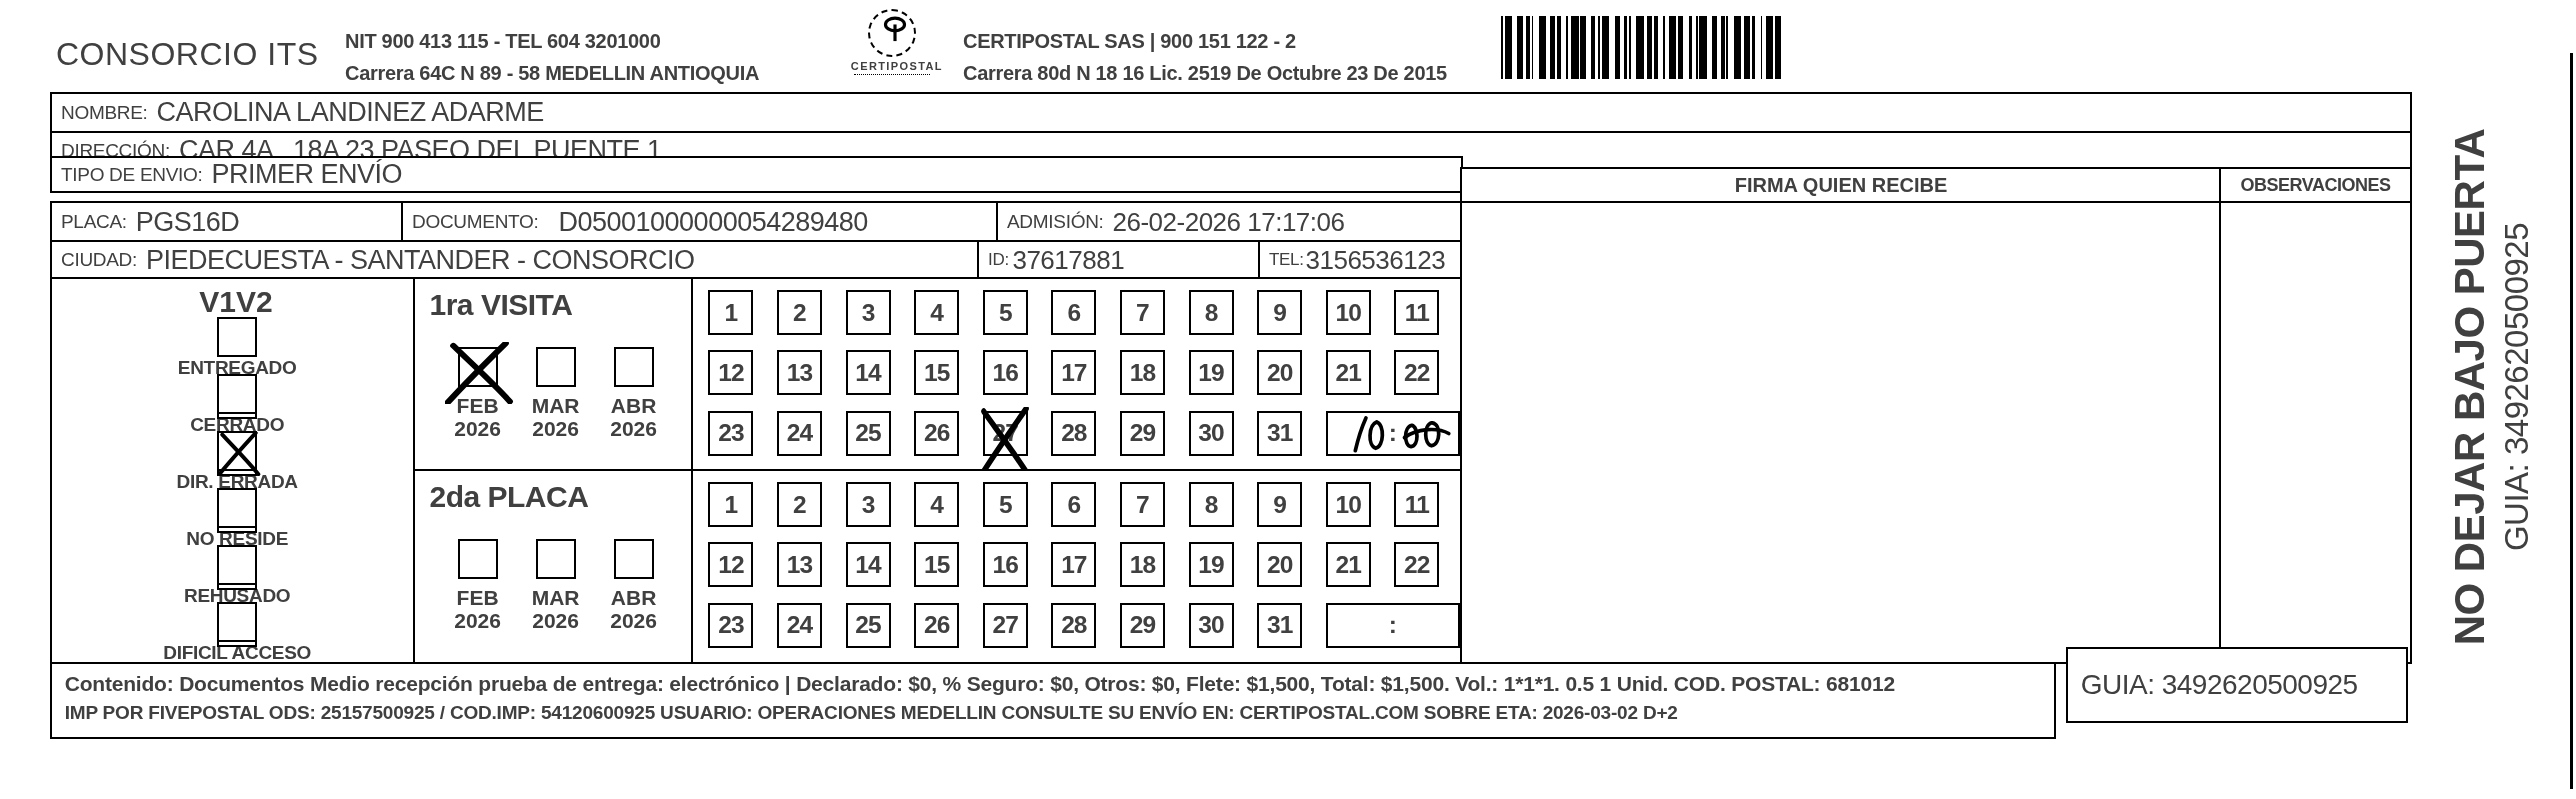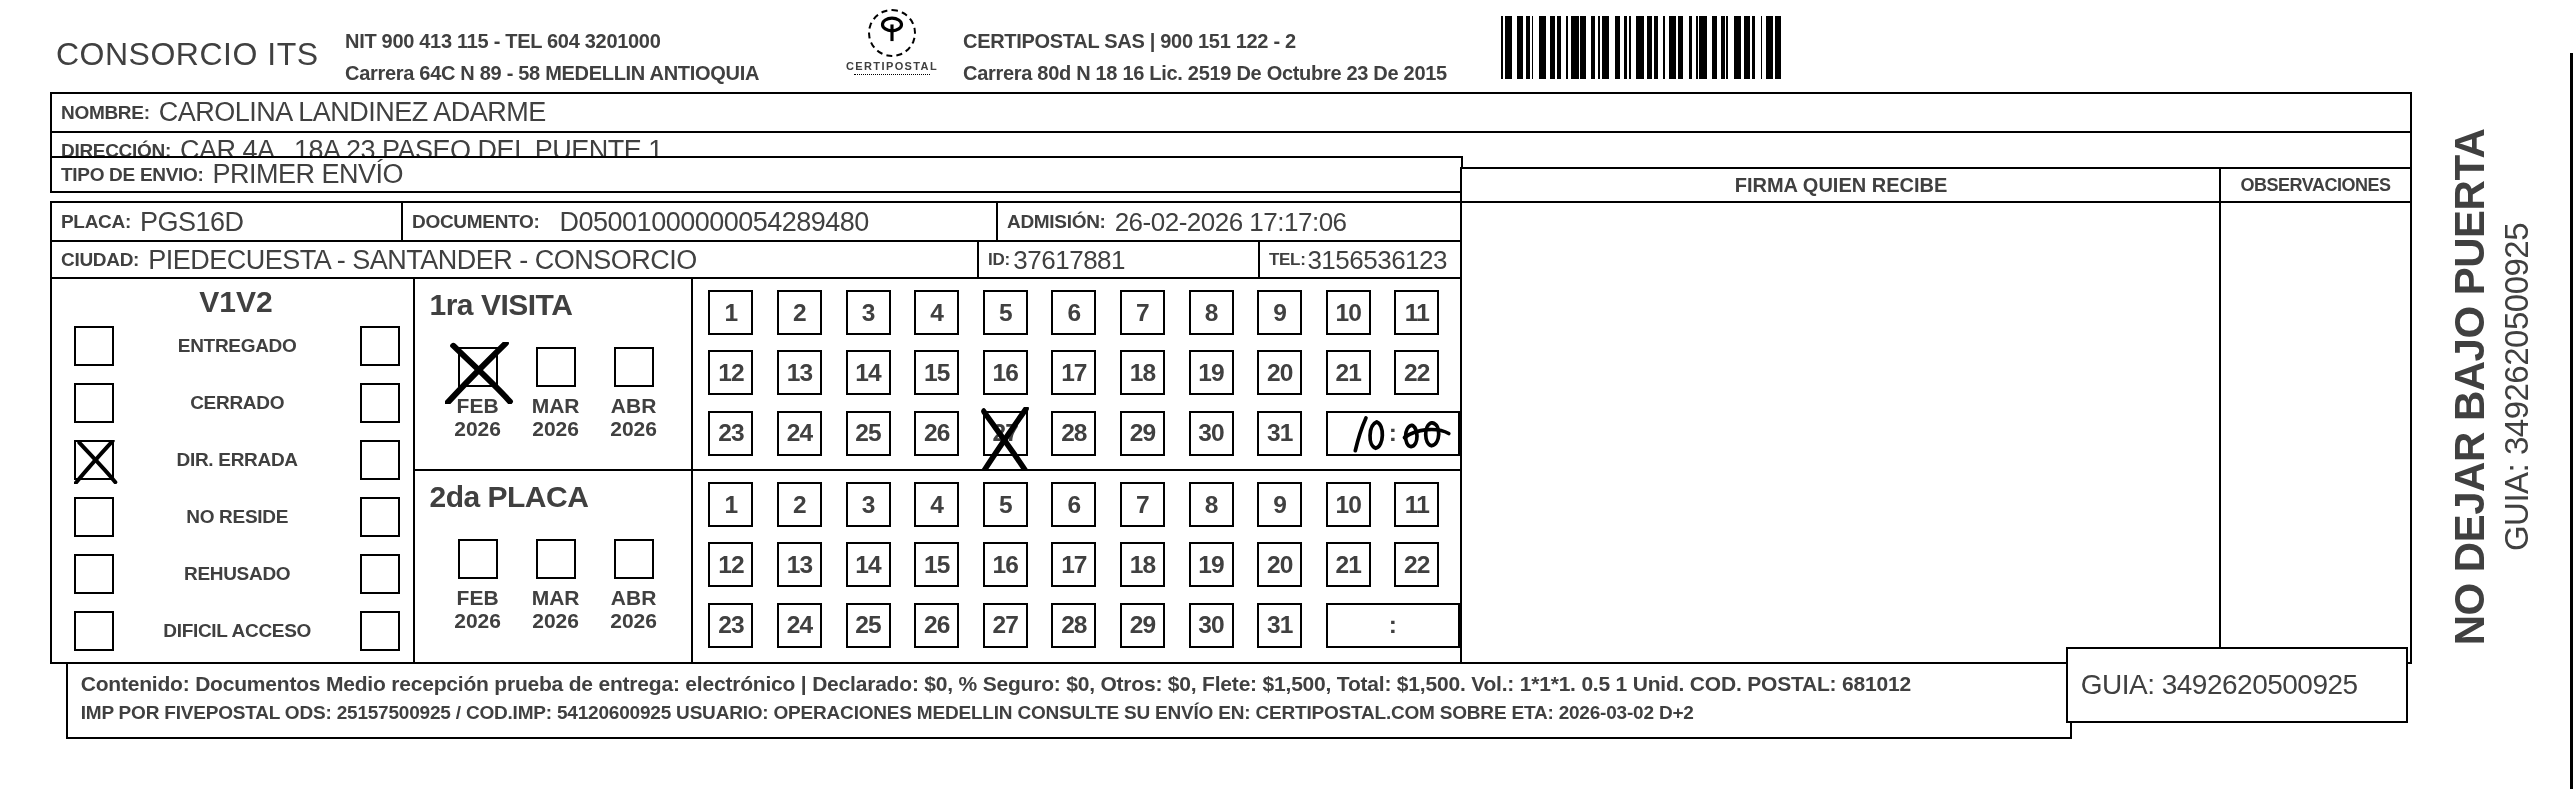--- a/index.html
+++ b/index.html
@@ -1,35 +1,35 @@
 <!DOCTYPE html>
 <html style="font-size:14.5px"><head>
 <meta charset="utf-8">
 <style>
   html,body{margin:0;padding:0;background:#fff;}
   .sheet{position:relative;width:2576px;height:800px;background:#fff;color:#404040;
          font-family:"Liberation Sans",sans-serif;overflow:hidden;}
   .cell{position:absolute;border:2.7px solid #000;box-sizing:border-box;background:#fff;}
   .frow{display:flex;align-items:center;padding-left:9px;}
-  .lbl{font-weight:bold;font-size:19px;letter-spacing:-0.3px;white-space:pre;}
+  .lbl{font-weight:normal;font-size:19px;letter-spacing:-0.3px;white-space:pre;}
   .val{font-size:27px;letter-spacing:-0.5px;margin-left:9px;white-space:pre;}
   
   .company{position:absolute;left:56px;top:36px;font-size:32px;letter-spacing:0.5px;}
   .hblock{position:absolute;top:25.4px;font-weight:bold;font-size:20px;line-height:32px;letter-spacing:-0.3px;}
-  .logo{position:absolute;left:841px;top:9px;width:102px;text-align:center;}
+  .logo{position:absolute;left:841px;top:9px;width:102px;text-align:right;}
   .logo-circle{width:44px;height:44px;border:2.7px dashed #000;border-radius:50%;margin:0 auto;}
   .logo-name{font-size:11px;font-weight:bold;letter-spacing:1.4px;margin-top:2.7px;}
   .logo-tag{height:0;border-top:1.8px dotted #000;margin:2.7px 12.7px 0;}
   .barcode{position:absolute;left:1501px;top:16.3px;width:283px;height:63px;display:flex;overflow:hidden;}
   .bar{background:#000;height:100%;flex:none;}
   
   .chead{display:flex;align-items:center;justify-content:center;font-weight:bold;}
   
   .vhead{display:flex;justify-content:center;padding:7.3px 20px 0 27px;font-weight:bold;font-size:30px;line-height:31px;}
-  .status-row{display:flex;align-items:center;height:57px;padding:0 12.7px 0 22px;}
+  .status-row{display:flex;align-items:center;height:57px;padding:0 12.7px 0 22px;flex-direction:column;}
   .cb{width:40px;height:40px;border:2.7px solid #000;box-sizing:border-box;position:relative;flex:none;background:#fff;}
   .status-label{flex:1;text-align:center;font-weight:bold;font-size:19px;letter-spacing:-0.3px;}
   
   .visit-title{font-weight:bold;font-size:30px;padding:9px 0 0 14.5px;letter-spacing:-0.5px;}
   .months{display:flex;padding-left:23.6px;margin-top:25.4px;}
   .month{width:78px;display:flex;flex-direction:column;align-items:center;}
   .m-label{font-weight:bold;font-size:21px;line-height:23.6px;margin-top:6.3px;}
   .m-year{font-weight:bold;font-size:21px;line-height:23.6px;}
   
   .gridpad{padding:11px 14.5px 0 15.4px;}
@@ -44,21 +44,21 @@
   .hwx.hand{left:-14.5px;top:-7.3px;width:69px;height:62px;}
   .hwx.day{left:-7.3px;top:-5.4px;width:56px;height:73px;}
   .hw-time{position:absolute;left:0;top:0;width:100%;height:100%;fill:none;stroke:#000;stroke-width:4.5;stroke-linecap:round;}
   
   .side-note{position:absolute;left:2405px;top:86px;width:172px;height:603px;}
   .rot{position:absolute;left:-215px;top:215px;width:602px;height:172px;transform:rotate(-90deg);
        display:flex;flex-direction:column;align-items:center;justify-content:center;}
   .side1{font-weight:bold;font-size:42px;letter-spacing:-0.5px;white-space:nowrap;}
   .side2{font-size:33px;letter-spacing:-0.5px;margin-top:3.6px;white-space:nowrap;}
   
-  .footpad{padding:8.2px 0 0 12.7px;margin-left:16px;}
+  .footpad{padding:8.2px 0 0 12.7px;}
   .f-line1{font-weight:bold;font-size:21px;letter-spacing:-0.2px;white-space:nowrap;}
   .f-line2{font-weight:bold;font-size:19px;letter-spacing:-0.2px;margin-top:6.3px;white-space:nowrap;}
   .guia-box{display:flex;align-items:center;padding-left:12.7px;font-size:28px;letter-spacing:-0.5px;}
   .scan-edge{position:absolute;left:2570px;top:53px;width:2.7px;height:736px;background:#000;}
 </style>
 </head>
 <body>
 
 <div class="sheet">
 

